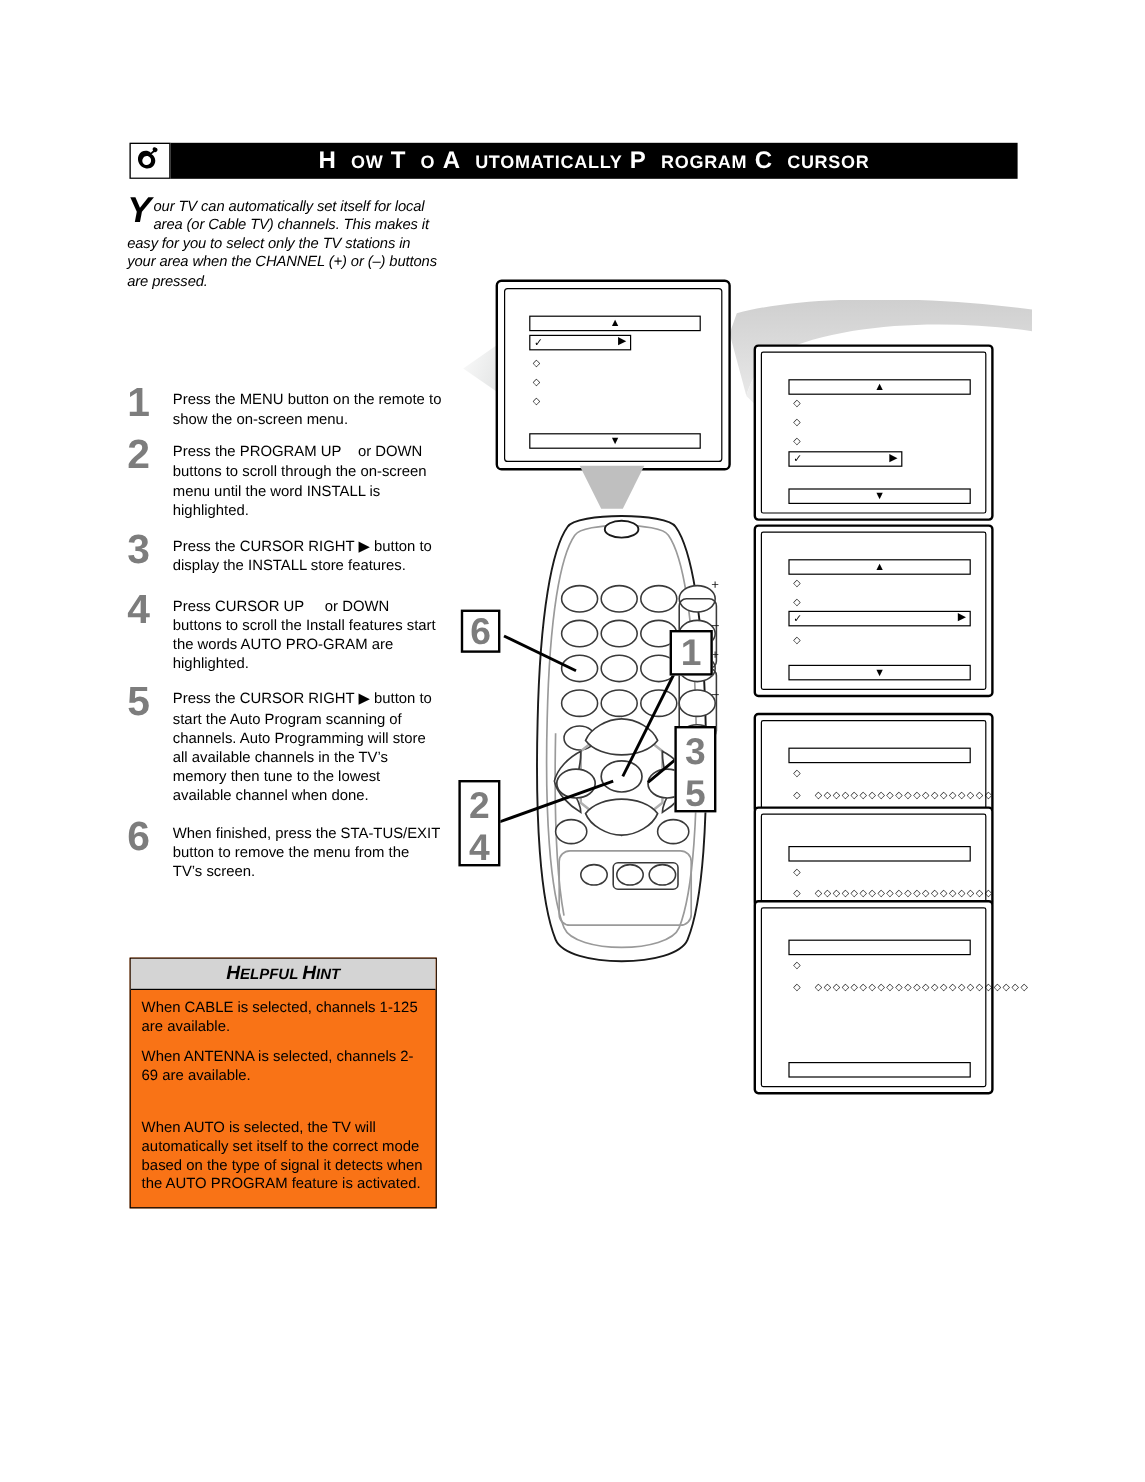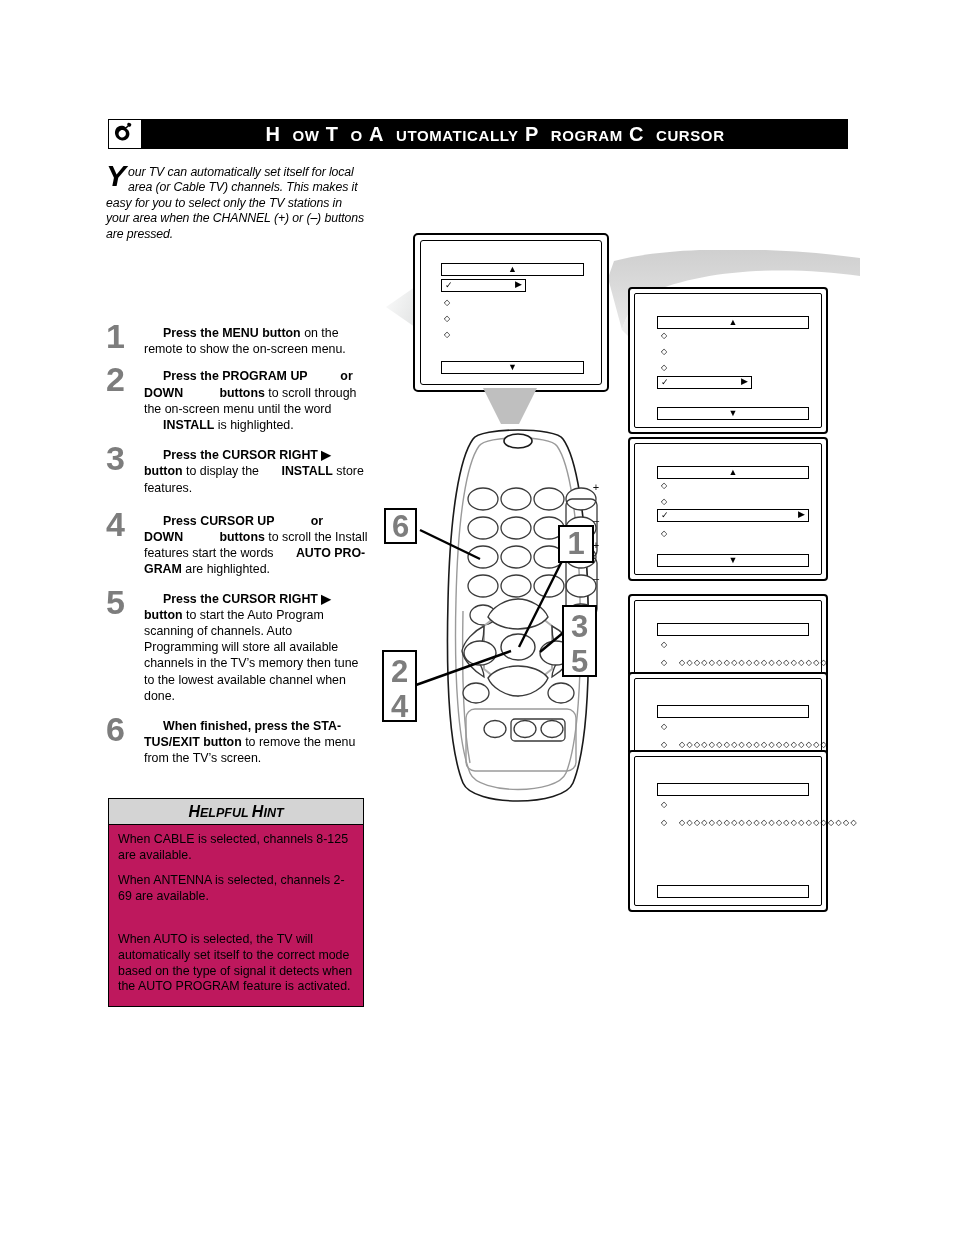--- a/index.html
+++ b/index.html
@@ -26,25 +26,25 @@
   .intro{font-style:italic;font-size:12.3px;line-height:15.4px;letter-spacing:-.1px;}
   .intro .dropcap{float:left;font-size:30px;line-height:26px;font-weight:bold;
                   font-style:italic;padding-right:2px;margin-top:-2px;}
   .note{font-style:italic;font-size:12.3px;line-height:15.4px;margin-top:13px;}
 
   .steps{position:absolute;left:106px;top:325px;width:262px;}
   .step{position:relative;min-height:30px;margin-bottom:11px;}
   .step .num{position:absolute;left:0;top:-6px;width:30px;text-align:left;
              font-size:34px;font-weight:bold;color:#7d7d7d;line-height:34px;}
   .step .body{margin-left:38px;font-size:12.4px;line-height:16.2px;}
-  .step .body b{font-weight:bold;margin-left:19px;}
+  .step .body b{font-weight:normal;}
 
   
   .hint{position:absolute;left:108px;top:798px;width:256px;border:1.5px solid #000;
-        background:#be185d;box-sizing:border-box;}
+        background:#f97316;box-sizing:border-box;}
   .hint-hd{background:#d4d4d4;border-bottom:1.5px solid #000;height:25px;
            display:flex;align-items:center;justify-content:center;
            font-style:italic;font-weight:bold;}
   .hint-hd .sc2{font-size:16px;}
   .hint-hd .sc2 .lc{font-size:12.5px;}
   .hint-bd{padding:7px 9px 9px 9px;}
   .hint-bd p{margin:0 0 10px 0;font-size:12.4px;line-height:15.6px;}
   .hint-bd p:last-child{margin-bottom:2px;margin-top:28px;}
 
   
@@ -152,21 +152,21 @@
         <b>When finished, press the STA-TUS/EXIT button</b><span> to remove the menu from the TV’s screen.</span>
       </div>
     </div>
   </div>
 
   <div class="hint">
     <div class="hint-hd">
       <span class="sc2"><span>H</span><span class="lc">ELPFUL </span><span>H</span><span class="lc">INT</span></span>
     </div>
     <div class="hint-bd">
-      <p>When CABLE is selected, channels 8-125 are available.</p>
+      <p>When CABLE is selected, channels 1-125 are available.</p>
       <p>When ANTENNA is selected, channels 2-69 are available.</p>
       <p>When AUTO is selected, the TV will automatically set itself to the correct mode based on the type of signal it detects when the AUTO PROGRAM feature is activated.</p>
     </div>
   </div>
 
   <div class="diag">
 
     <svg class="lwing" viewBox="0 0 60 110">
       <defs>
         <linearGradient id="lg" x1="0" y1="0" x2="1" y2="0.6">

